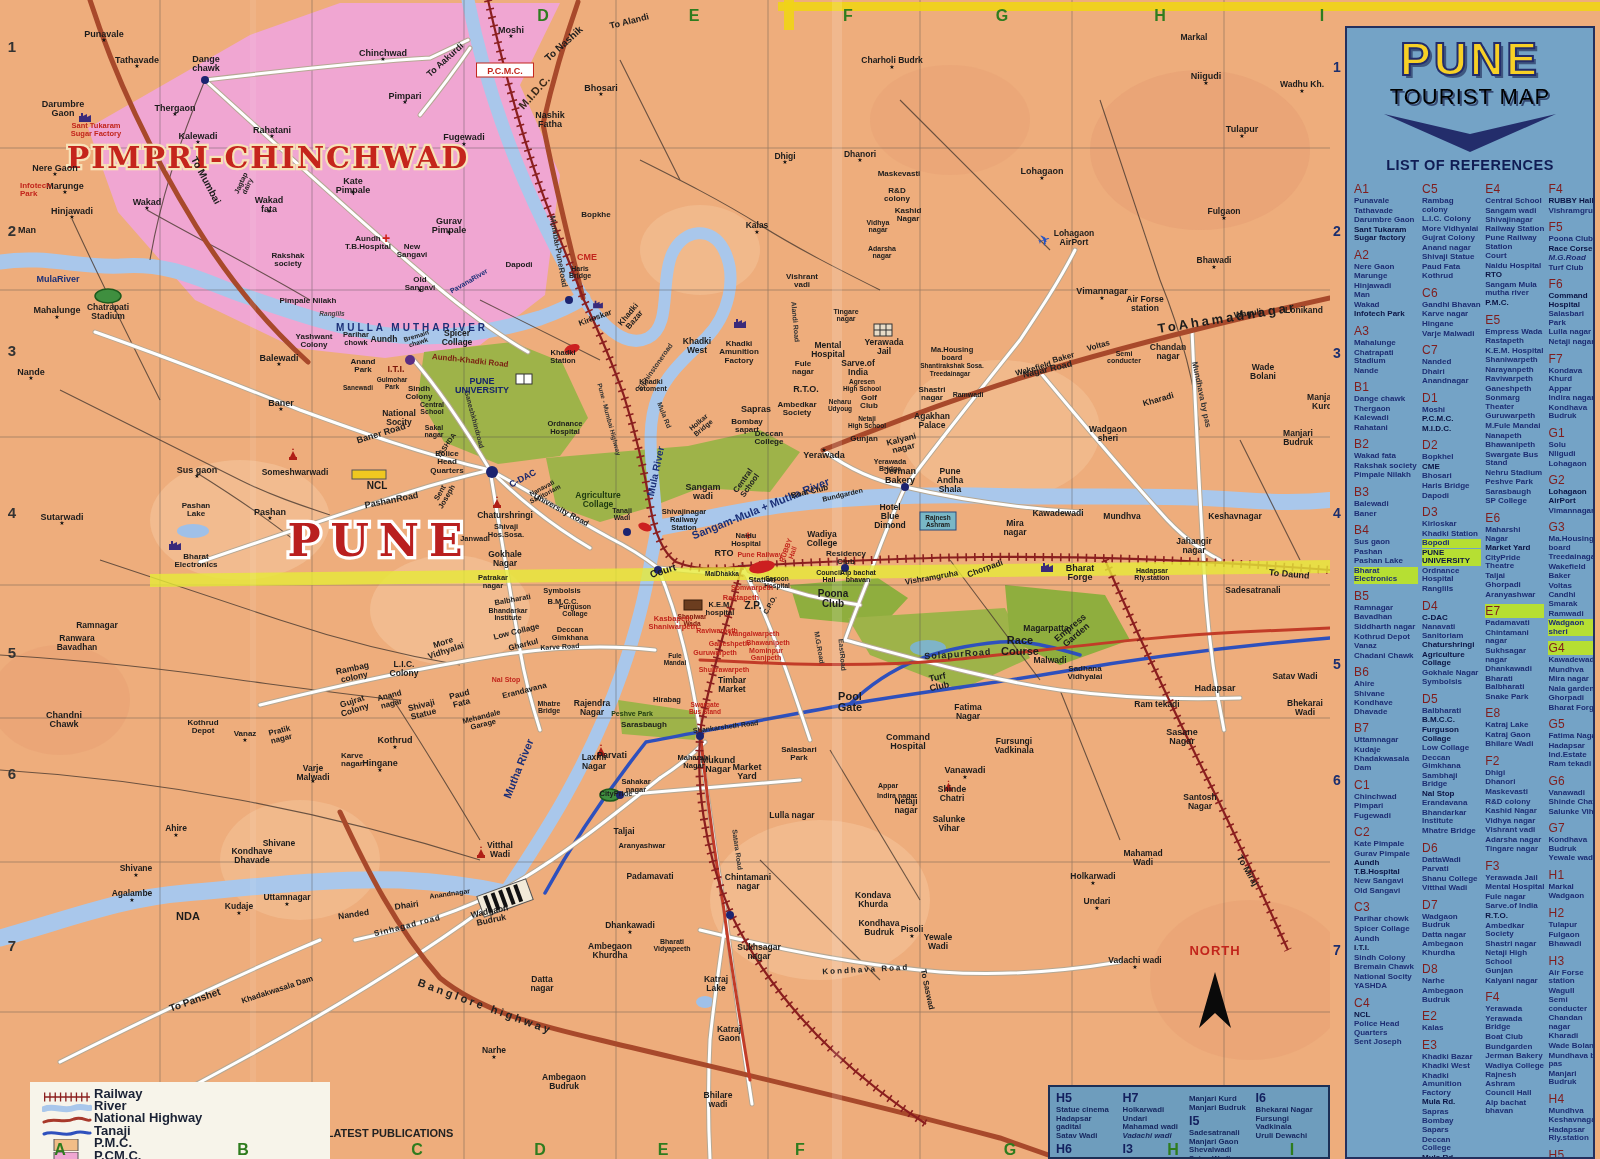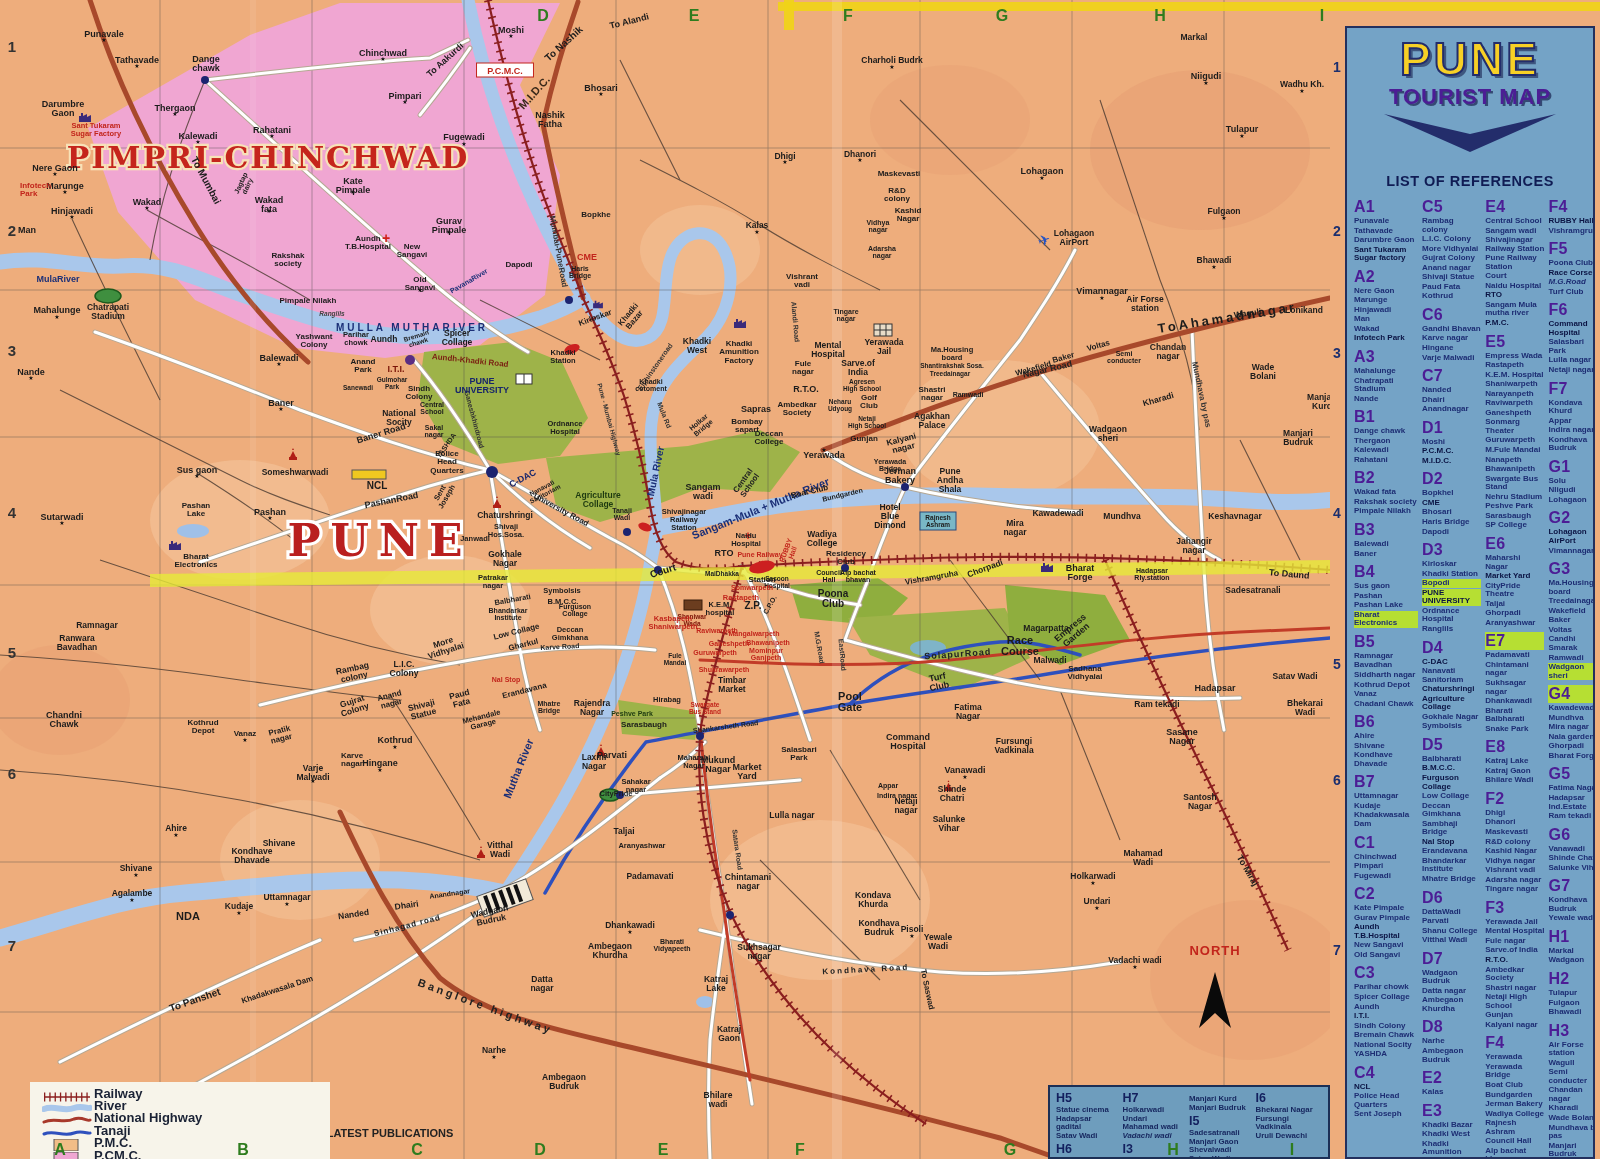--- a/index.html
+++ b/index.html
@@ -11,30 +11,30 @@
   .gl-num-l{color:#333;font-size:15px}
   .gl-num-r{color:#1c2f6e;font-size:14px}
   #ylw-strip{position:absolute;left:1330px;top:2px;width:270px;height:9px;background:#f0d318;opacity:.92;z-index:4}
   #legend{position:absolute;left:30px;top:1082px;width:300px;height:77px;background:#f7f4ea;padding:5px 8px 0 12px;box-sizing:border-box;overflow:hidden;z-index:3}
   .lg-row{display:flex;align-items:center;height:12.4px}
   .lg-sym{width:52px;flex:0 0 52px;height:11px}
   .lg-label{font-size:13px;font-weight:700;color:#1a2235;line-height:1;white-space:nowrap}
   #sidebar{position:absolute;left:1345px;top:26px;width:250px;height:1133px;background:#74a3c6;border:2px solid #23305e;box-sizing:border-box;overflow:hidden;z-index:2}
   .sb-head{text-align:center;padding-top:8px}
   .sb-title{font-size:46px;font-weight:800;color:#f7d026;-webkit-text-stroke:2px #232d6b;text-shadow:3px 3px 0 rgba(18,24,70,.55);letter-spacing:3px;line-height:1;font-family:"Liberation Sans",sans-serif}
-  .sb-sub{font-size:22px;font-weight:700;color:#4c1d95;text-shadow:2px 2px 0 rgba(18,24,70,.65);letter-spacing:1px;margin-top:2px}
+  .sb-sub{font-size:22px;font-weight:400;color:#000000;text-shadow:2px 2px 0 rgba(18,24,70,.65);letter-spacing:1px;margin-top:2px}
   .sb-arrow{display:block;margin:2px auto 0}
-  .sb-list-title{font-size:14.5px;font-weight:800;color:#101c54;margin-top:19px;letter-spacing:.5px}
+  .sb-list-title{font-size:14.5px;font-weight:800;color:#101c54;margin-top:3px;letter-spacing:.5px}
   #sb-cols{display:flex;padding:4px 2px 0 7px}
   .sb-col{min-width:0;padding-right:4px}
   .sb-col:nth-child(1){flex:0 0 27%}
   .sb-col:nth-child(2){flex:0 0 25%}
   .sb-col:nth-child(3){flex:0 0 25%}
   .sb-col:nth-child(4){flex:0 0 23%}
-  .sb-code{font-size:16px;font-weight:700;color:#4c1d95;margin:5px 0 1px;letter-spacing:.3px}
+  .sb-code{font-size:12px;font-weight:400;color:#7f1d1d;margin:5px 0 1px;letter-spacing:.3px}
   .sb-item{font-size:8px;font-weight:600;color:#1d2d73;line-height:1.07;margin-bottom:1px;overflow-wrap:break-word}
   .sb-item.b{font-weight:800;color:#0b1444}
   .sb-item.i{font-style:italic}
   .hl{background:#b6df33}
   #footer-refs{position:absolute;left:1048px;top:1085px;width:282px;height:74px;background:#6e9dbd;border:2px solid #1c2f55;box-sizing:border-box;display:flex;padding:2px 6px;overflow:hidden;z-index:2}
   .ft-col{flex:1;min-width:0;padding-right:4px}
   .ft-code{font-size:12.5px;font-weight:800;color:#13205e;margin:2px 0 1px}
   .ft-item{font-size:7.8px;font-weight:600;color:#16265e;line-height:1.1;overflow-wrap:break-word}
   .ft-item.i{font-style:italic}
 </style>

